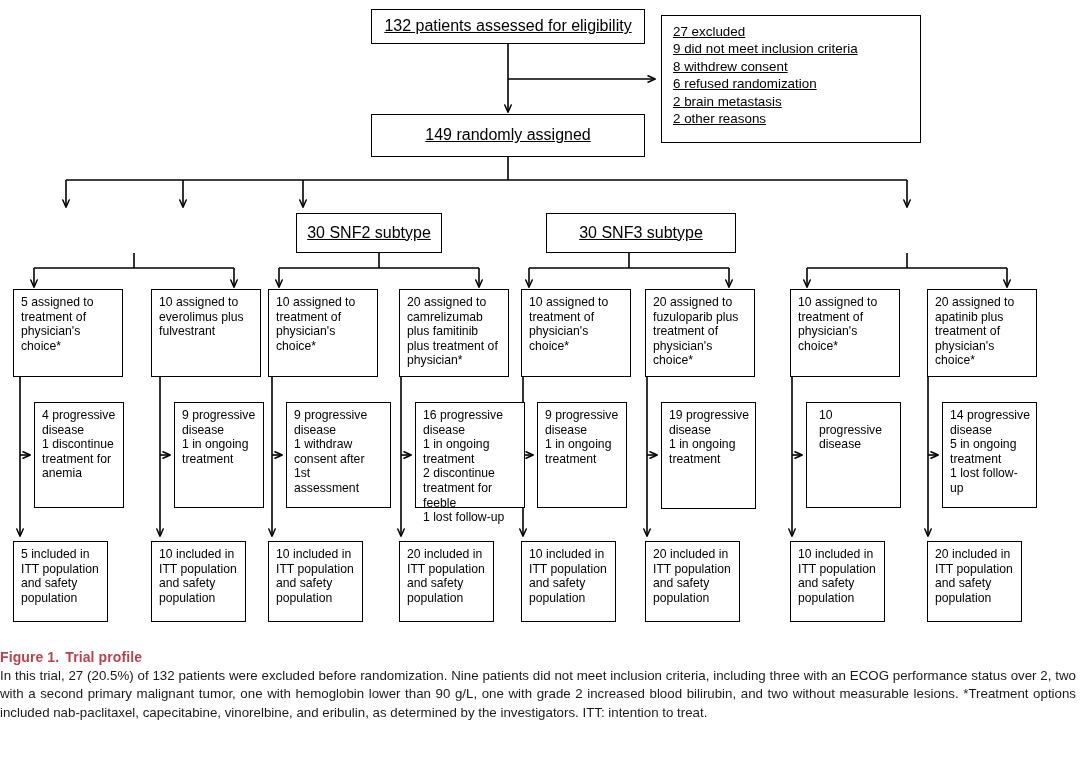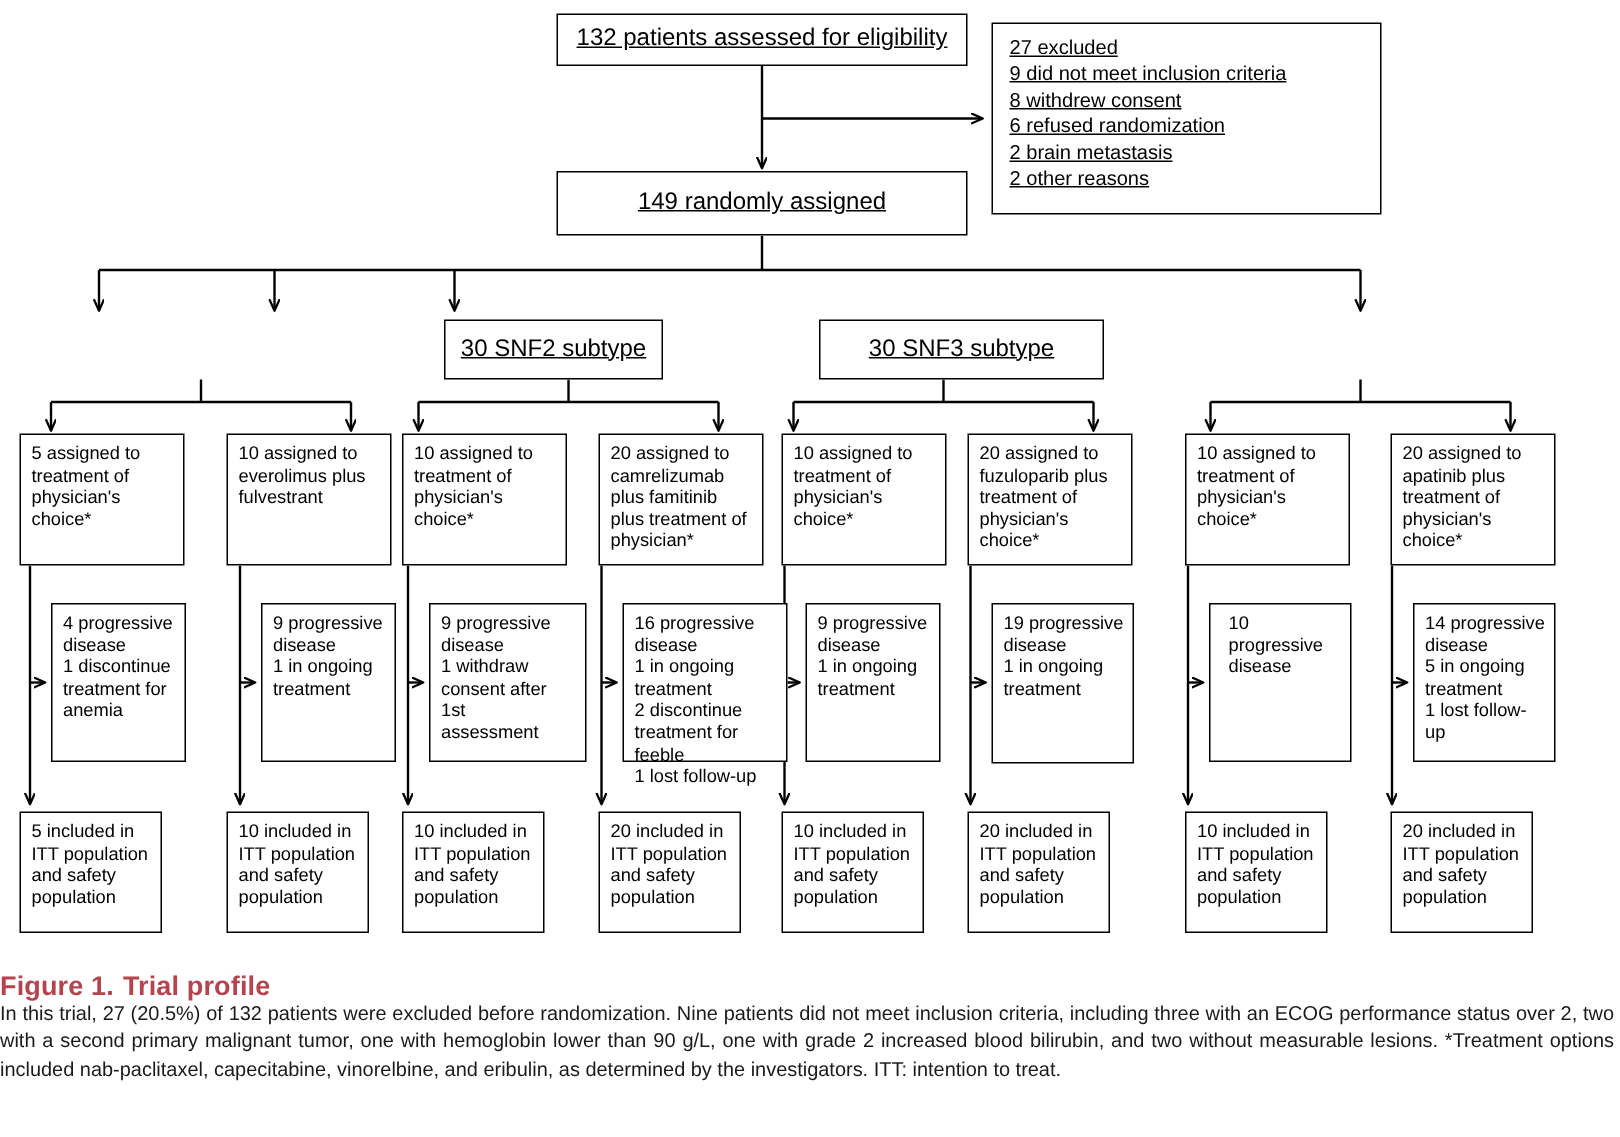--- a/index.html
+++ b/index.html
@@ -30,21 +30,21 @@
     text-decoration:underline;
   }
   .box.big{font-size:13.4px;line-height:17.4px;padding:7px 8px 6px 11px;text-decoration:underline;}
 
   
   .caption{
     position:absolute;left:0;top:648px;width:1080px;
     font-size:13.3px;line-height:18.2px;color:#1a1a1a;
   }
   .caption .fig-title{
-    color:#b4454f;font-weight:bold;font-size:18px;
+    color:#b4454f;font-weight:bold;font-size:14px;
     margin:0 0 1px 0;letter-spacing:.1px;
   }
   .caption .fig-title .ft-num{margin-right:6px;}
   .caption .fig-body{
     margin:0;text-align:justify;text-justify:inter-word;
     width:1076px;hyphens:none;
   }
 </style>
 </head>
 <body>

